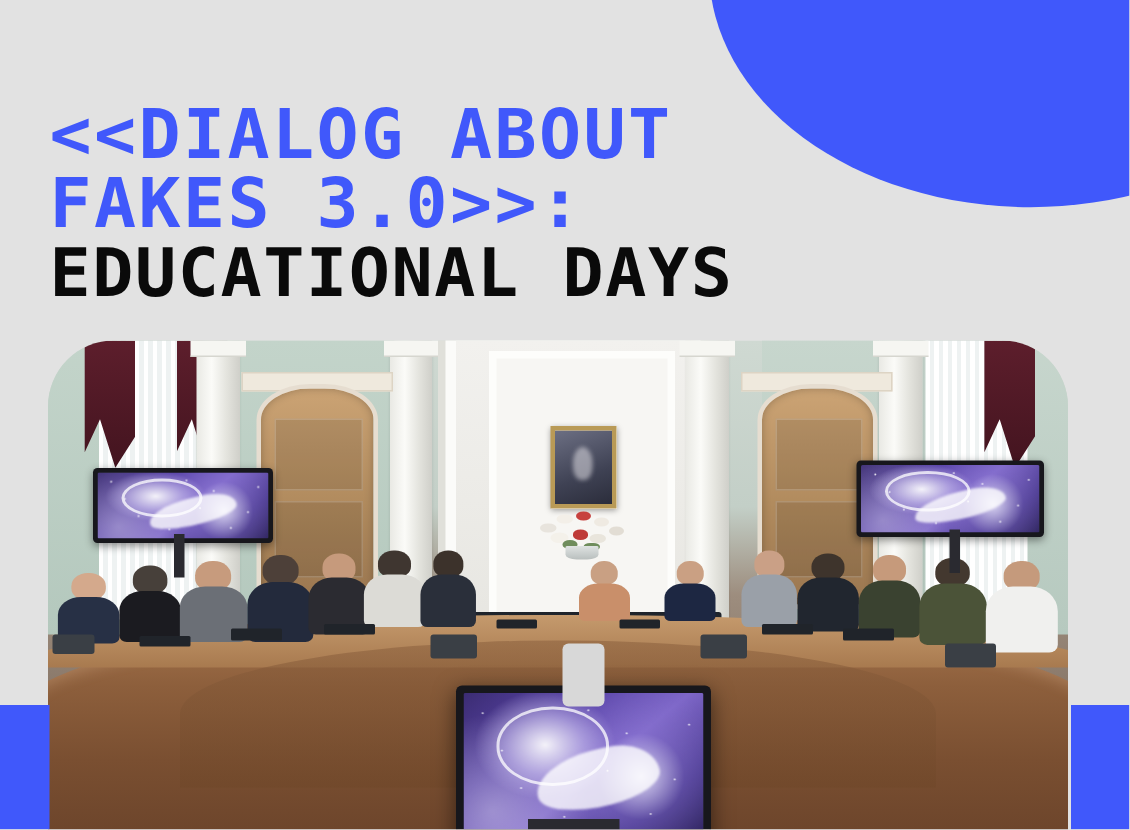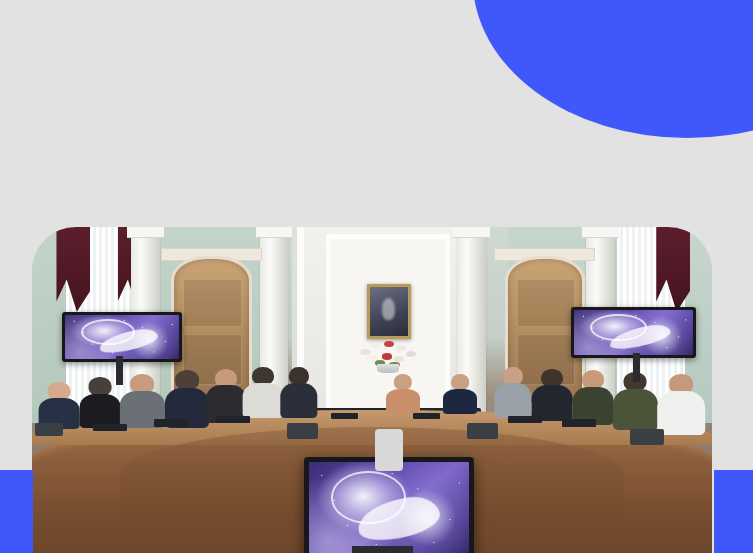--- a/index.html
+++ b/index.html
@@ -291,20 +291,25 @@
     position:absolute;background:#20242a;border-radius:1px;z-index:4;
   }
 </style>
 </head>
 <body>
 
 <div id="poster">
 
   <div class="blue-circle"></div>
 
+  <div class="title-block">
+    <span class="tline blue">&lt;&lt;DIALOG ABOUT</span>
+    <span class="tline blue">FAKES 3.0&gt;&gt;:</span>
+    <span class="tline dark l3">EDUCATIONAL DAYS</span>
+  </div>
 
   <div class="photo-wrap">
     <div class="photo">
 
       <div class="wall-left"></div>
       <div class="wall-right"></div>
 
       <div class="window wl"></div>
       <div class="window wr"></div>
       <div class="curtain cl"></div>

